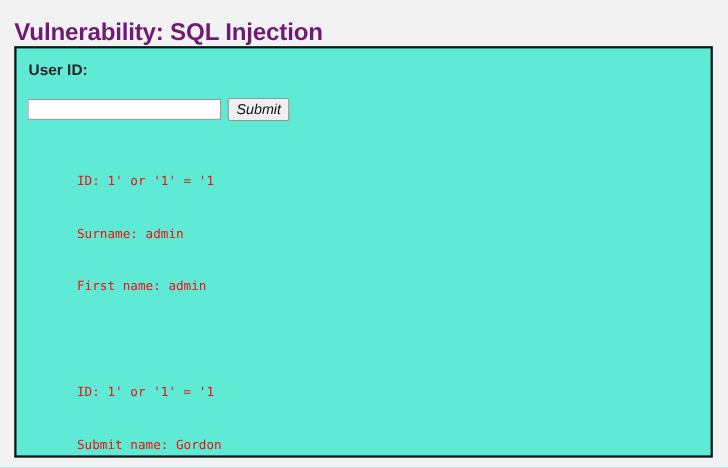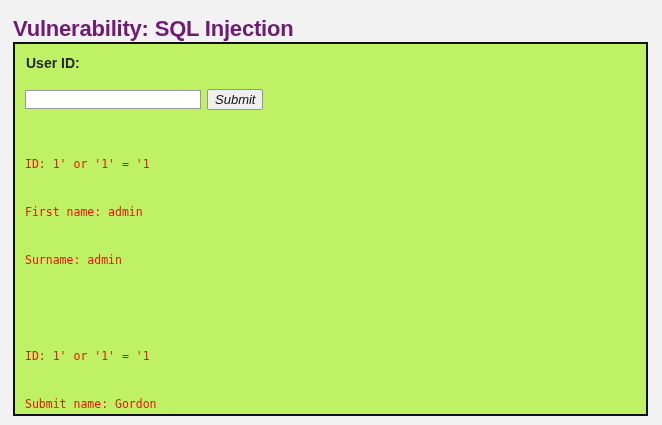--- a/index.html
+++ b/index.html
@@ -25,21 +25,21 @@
     white-space: nowrap;
   }
   #vuln-panel {
     position: absolute;
     left: 13px;
     top: 42px;
     width: 635px;
     height: 374px;
     box-sizing: border-box;
     border: 2px solid #111111;
-    background: #bef264;
+    background: #5eead4;
   }
   #form-label {
     position: absolute;
     left: 11px;
     top: 11px;
     font-size: 14px;
     font-weight: bold;
     color: #252525;
   }
   #sqli-form {
@@ -82,20 +82,21 @@
     top: 80px;
     right: 6px;
   }
   .result-block {
     font-family: "DejaVu Sans Mono", monospace;
     font-size: 11.5px;
     line-height: 16px;
     color: #ee1111;
     margin-bottom: 16px;
     white-space: pre;
+    margin-left: 45px;
   }
   .result-block:last-child {
     margin-bottom: 0;
   }
   .result-line {
     white-space: pre;
   }
 </style>
 </head>
 <body>
@@ -108,22 +109,22 @@
 
   <div id="sqli-form">
     <input id="user-id-input" type="text" value="" style="">
     <button id="submit-button" type="button">Submit</button>
   </div>
 
   <div id="results">
 
     <div class="result-block">
       <div class="result-line">ID: 1' or '1' = '1</div>
+      <div class="result-line">Surname: admin</div>
       <div class="result-line">First name: admin</div>
-      <div class="result-line">Surname: admin</div>
     </div>
 
     <div class="result-block">
       <div class="result-line">ID: 1' or '1' = '1</div>
       <div class="result-line">Submit name: Gordon</div>
       
     </div>
 
   </div>
 </div>

